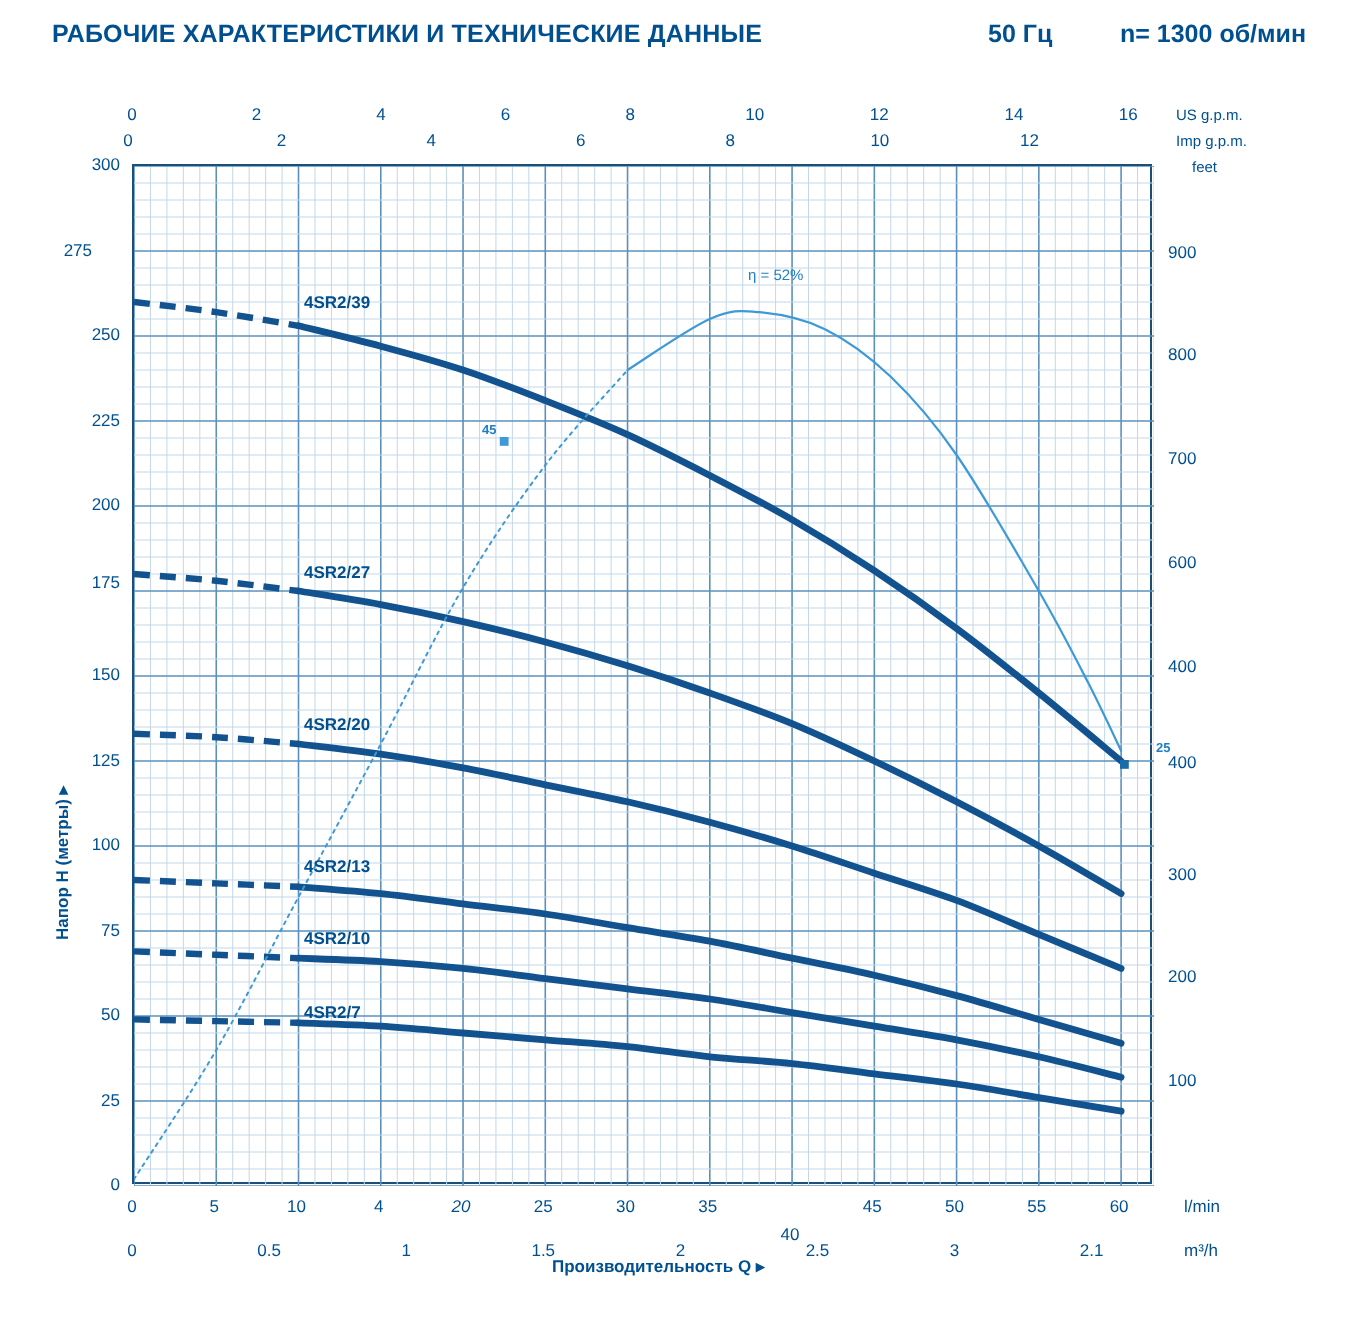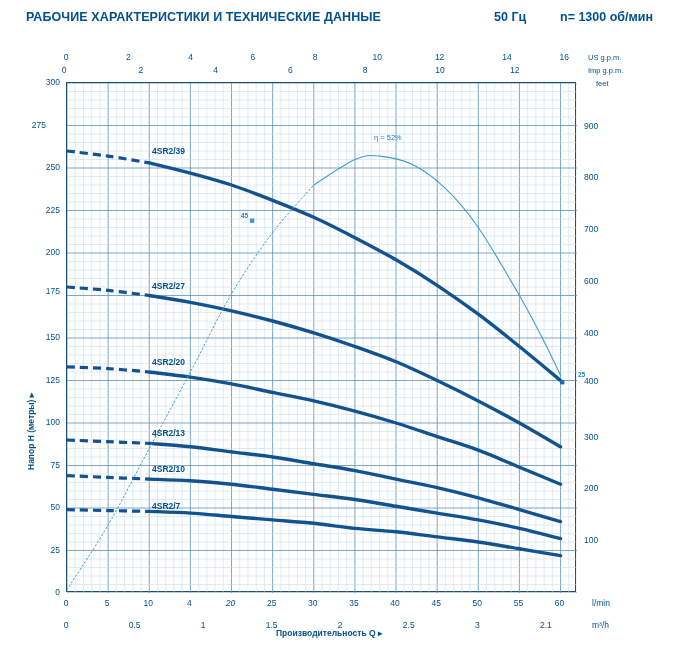--- a/index.html
+++ b/index.html
@@ -245,21 +245,21 @@
 <div class="small-num" style="left:578px;top:371px;">25</div>
 
 <div class="tick-lbl " style="left: 66px; top: 598px; width: 30px; margin-left: -15px;">0</div>
 <div class="tick-lbl " style="left: 107.129px; top: 598px; width: 30px; margin-left: -15px;">5</div>
 <div class="tick-lbl " style="left: 148.258px; top: 598px; width: 30px; margin-left: -15px;">10</div>
 <div class="tick-lbl " style="left: 189.387px; top: 598px; width: 30px; margin-left: -15px;">4</div>
 <div class="tick-lbl " style="left: 230.516px; top: 598px; width: 30px; margin-left: -15px; font-style: italic;">20</div>
 <div class="tick-lbl " style="left: 271.645px; top: 598px; width: 30px; margin-left: -15px;">25</div>
 <div class="tick-lbl " style="left: 312.774px; top: 598px; width: 30px; margin-left: -15px;">30</div>
 <div class="tick-lbl " style="left: 353.903px; top: 598px; width: 30px; margin-left: -15px;">35</div>
-<div class="tick-lbl " style="left: 395.032px; top: 598px; width: 30px; margin-left: -15px;">40</div>
+<div class="tick-lbl " style="left: 395.032px; top: 612px; width: 30px; margin-left: -15px;">40</div>
 <div class="tick-lbl " style="left: 436.161px; top: 598px; width: 30px; margin-left: -15px;">45</div>
 <div class="tick-lbl " style="left: 477.29px; top: 598px; width: 30px; margin-left: -15px;">50</div>
 <div class="tick-lbl " style="left: 518.419px; top: 598px; width: 30px; margin-left: -15px;">55</div>
 <div class="tick-lbl " style="left: 559.548px; top: 598px; width: 30px; margin-left: -15px;">60</div>
 <div class="tick-lbl " style="left: 66px; top: 620px; width: 30px; margin-left: -15px;">0</div>
 <div class="tick-lbl " style="left: 134.548px; top: 620px; width: 30px; margin-left: -15px;">0.5</div>
 <div class="tick-lbl " style="left: 203.097px; top: 620px; width: 30px; margin-left: -15px;">1</div>
 <div class="tick-lbl " style="left: 271.645px; top: 620px; width: 30px; margin-left: -15px;">1.5</div>
 <div class="tick-lbl " style="left: 340.194px; top: 620px; width: 30px; margin-left: -15px;">2</div>
 <div class="tick-lbl " style="left: 408.742px; top: 620px; width: 30px; margin-left: -15px;">2.5</div>

